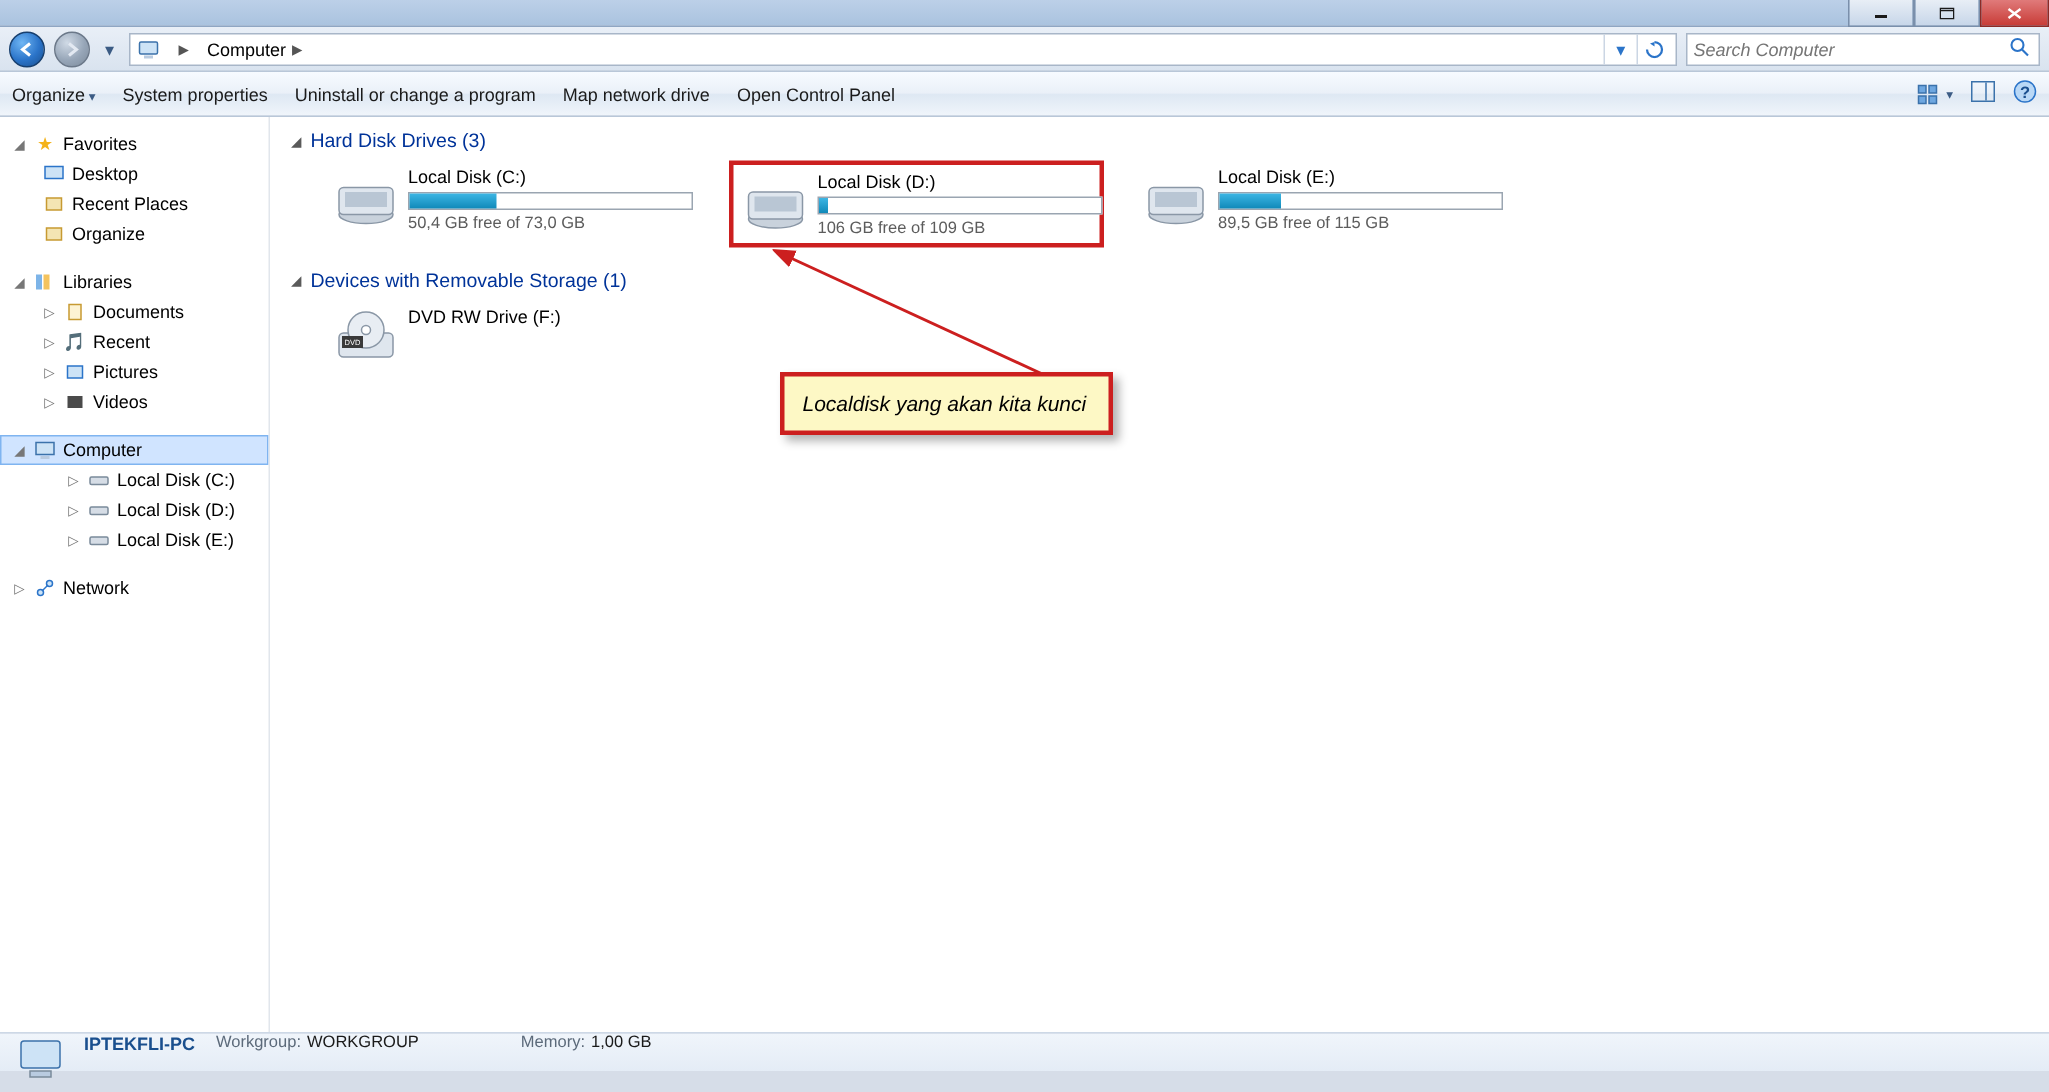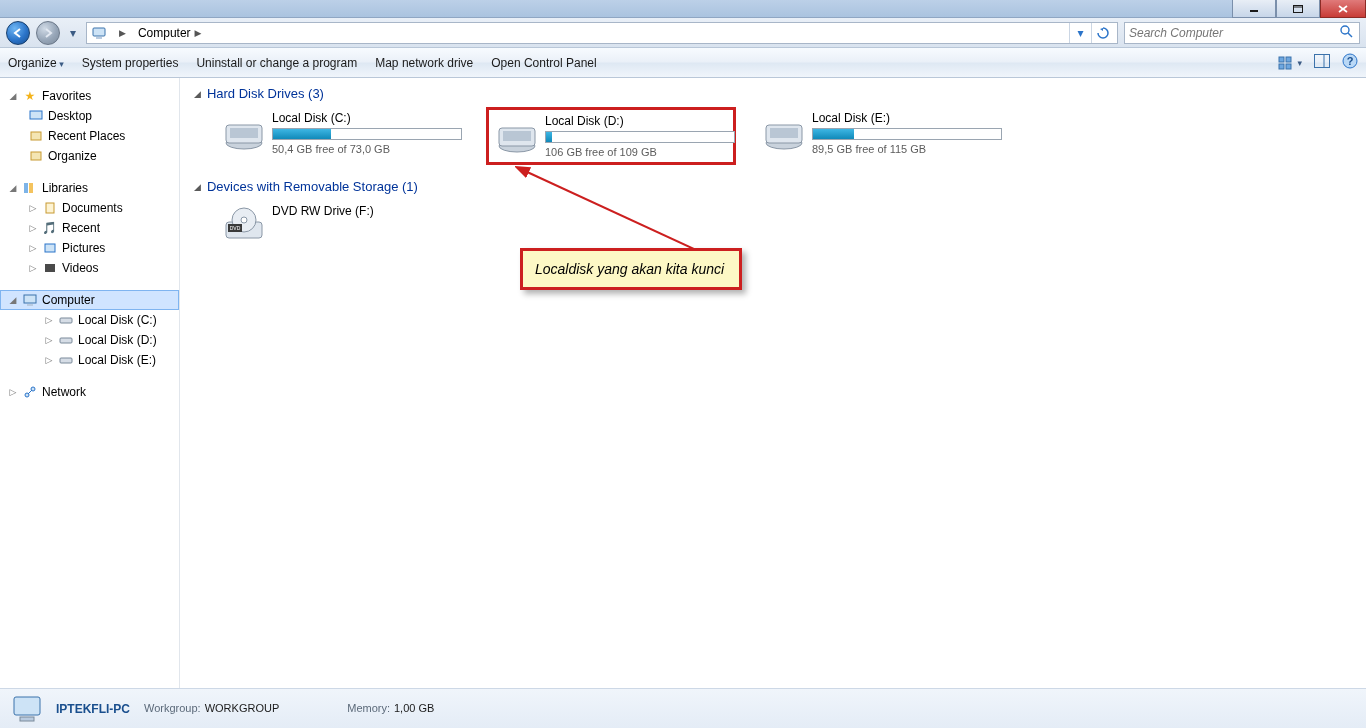--- a/index.html
+++ b/index.html
@@ -58,21 +58,21 @@
 .drvname { font-size:12px; margin-bottom:3px; }
 .progress { width:190px; height:12px; border:1px solid #9aa5b1; background:#fff; position:relative; margin-bottom:3px; }
 .progress .fill { position:absolute; top:0; left:0; bottom:0; background:linear-gradient(#3db6e4,#1089b9); }
 .drvfree { font-size:11px; color:#5c5c5c; }
 
 
 .callout-arrow { position:absolute; }
 .callout-box { position:absolute; background:#fdf8c5; border:3px solid #cc1f1f; padding:10px 12px; font-size:14px; width:222px; box-shadow:4px 4px 6px rgba(0,0,0,0.3); }
 
 
-.details { height:40px; background:linear-gradient(#f0f5fb,#e4ecf6); border-top:1px solid #cdd8e6; display:flex; align-items:center; padding:0 10px; gap:12px; font-size:11px; }
+.details { height:26px; background:linear-gradient(#f0f5fb,#e4ecf6); border-top:1px solid #cdd8e6; display:flex; align-items:flex-start; padding:0 10px; gap:12px; font-size:11px; }
 .details .pc-icon { width:34px;height:34px; }
 .details .info { display:flex; flex-direction:column; }
 .details .row { display:flex; gap:4px; }
 .details .lbl { color:#5c6a7a; }
 .details .val { color:#1a1a1a; }
 .details .name { font-weight:bold; color:#1a4f8e; font-size:12px; }
 
 
 .star-ico{color:#f4b31a}
 .computer-c{color:#4c7fbf}

